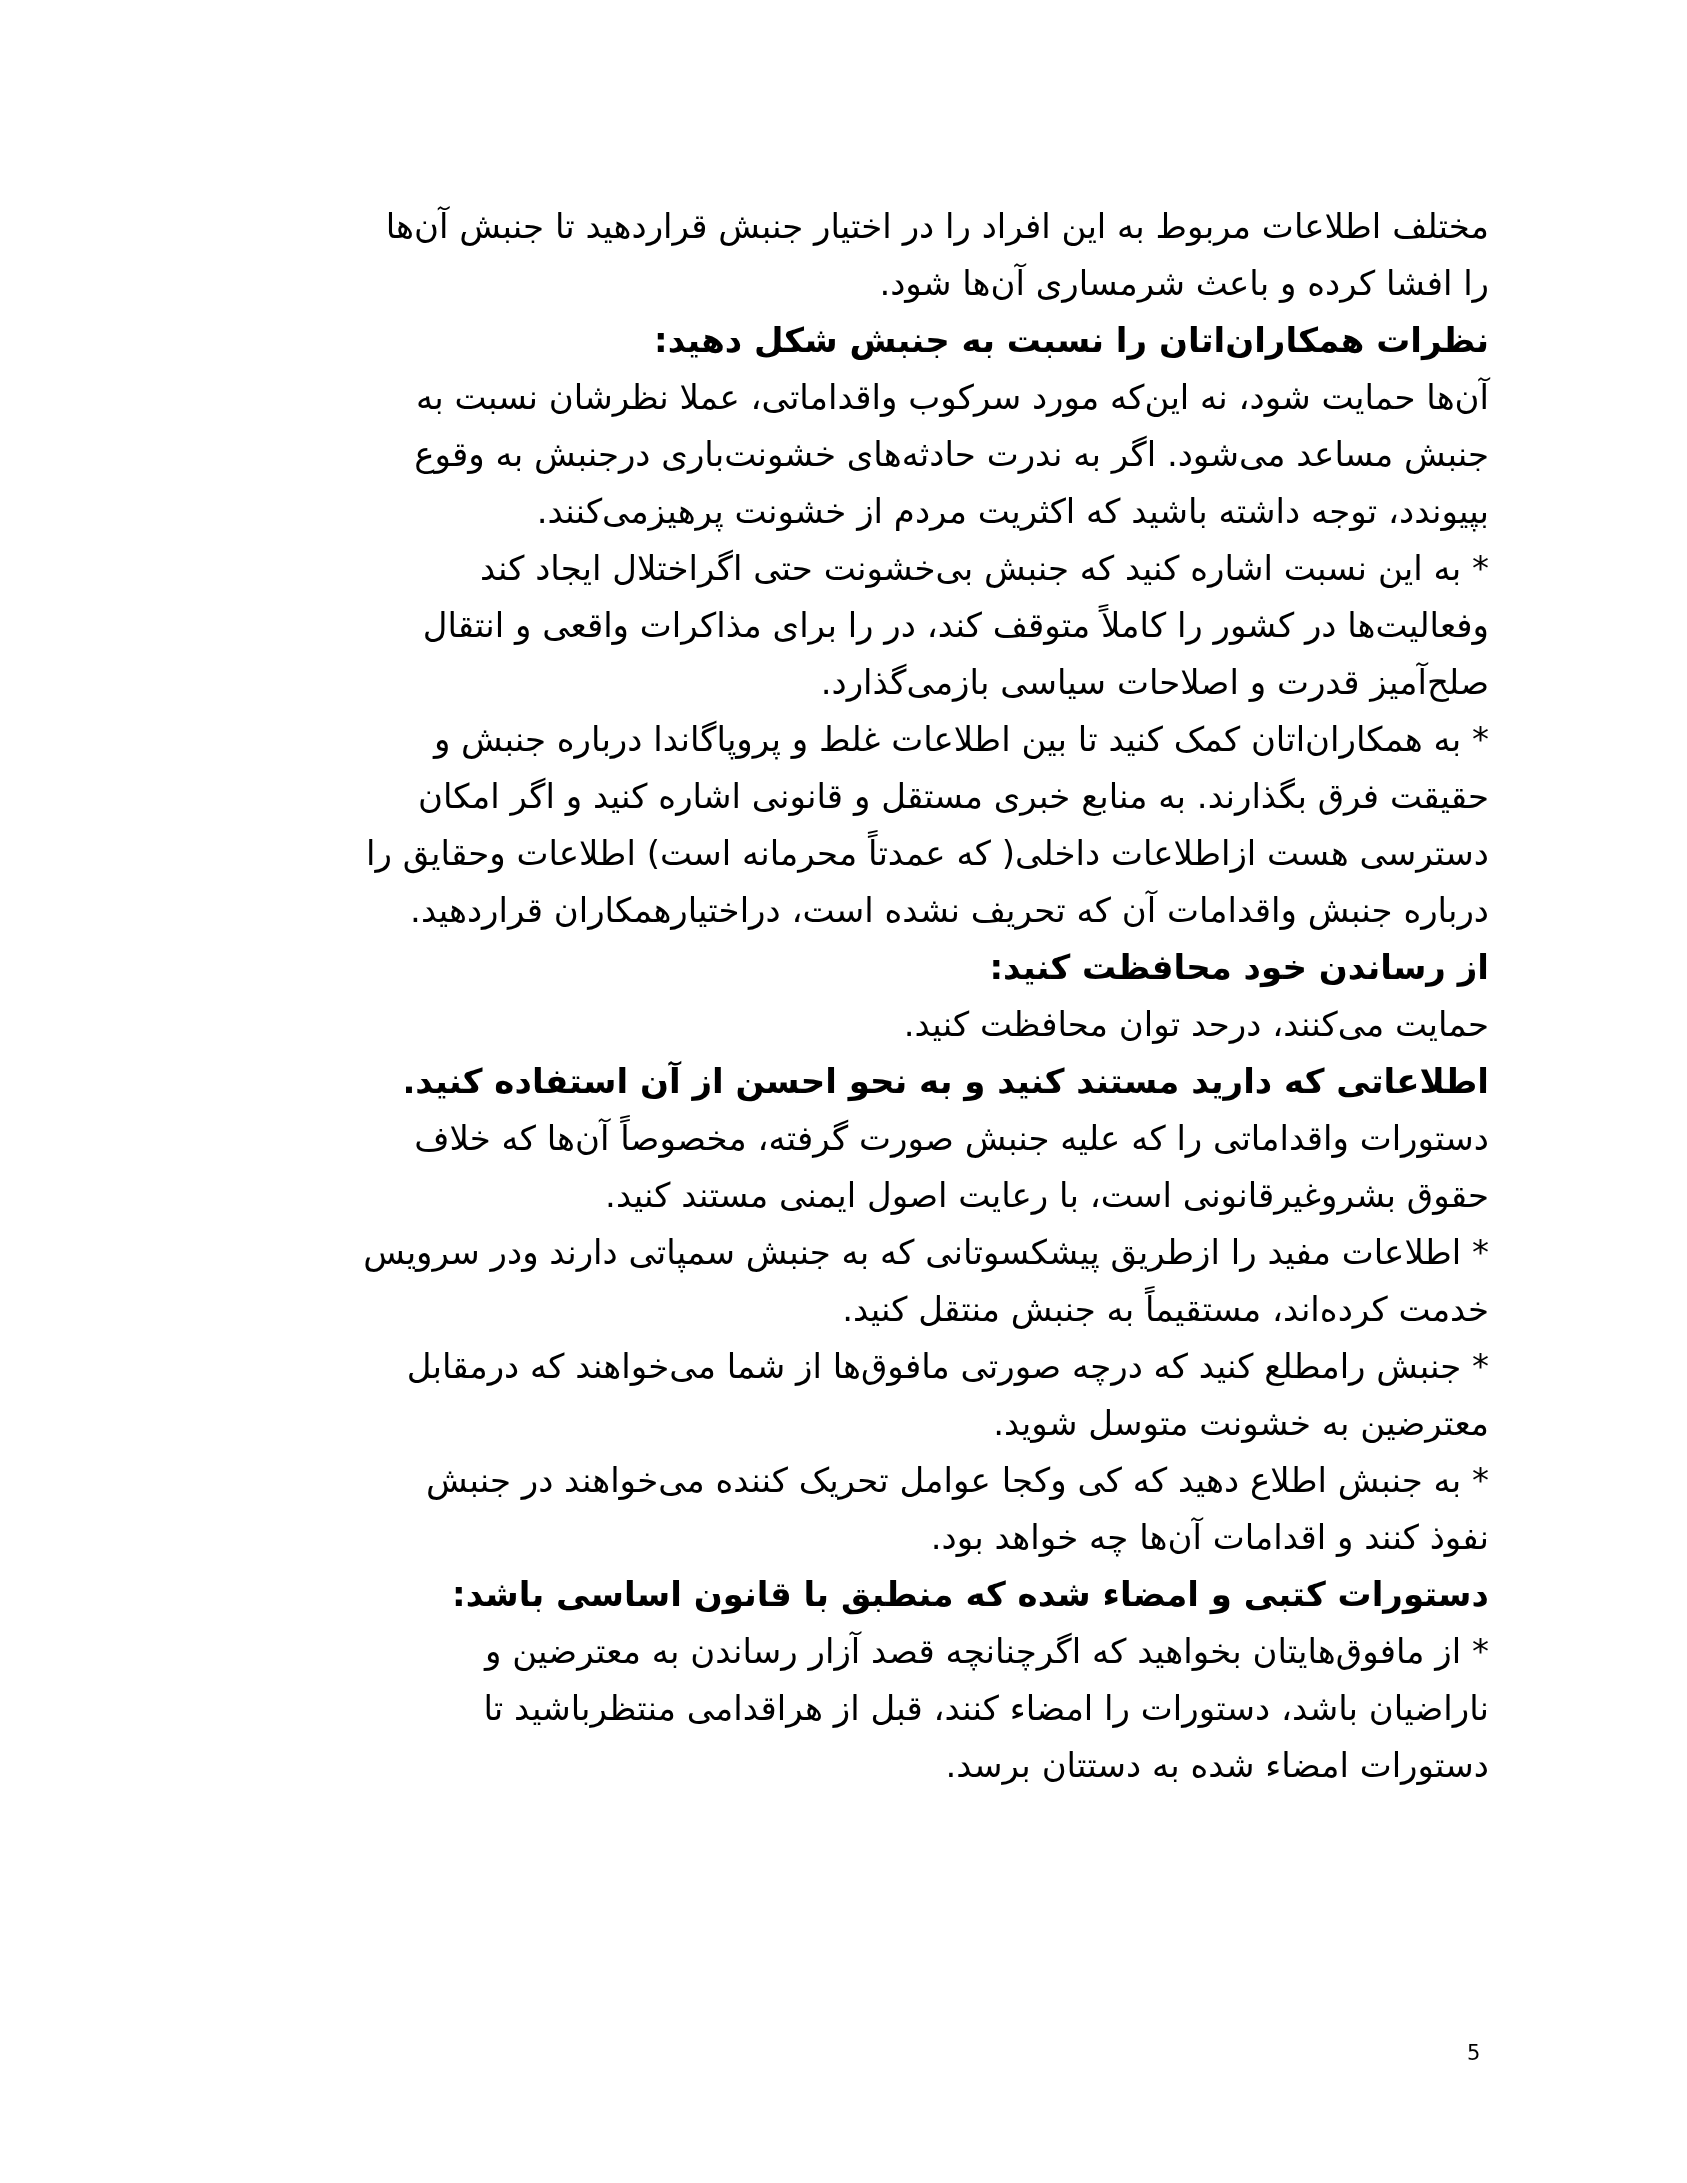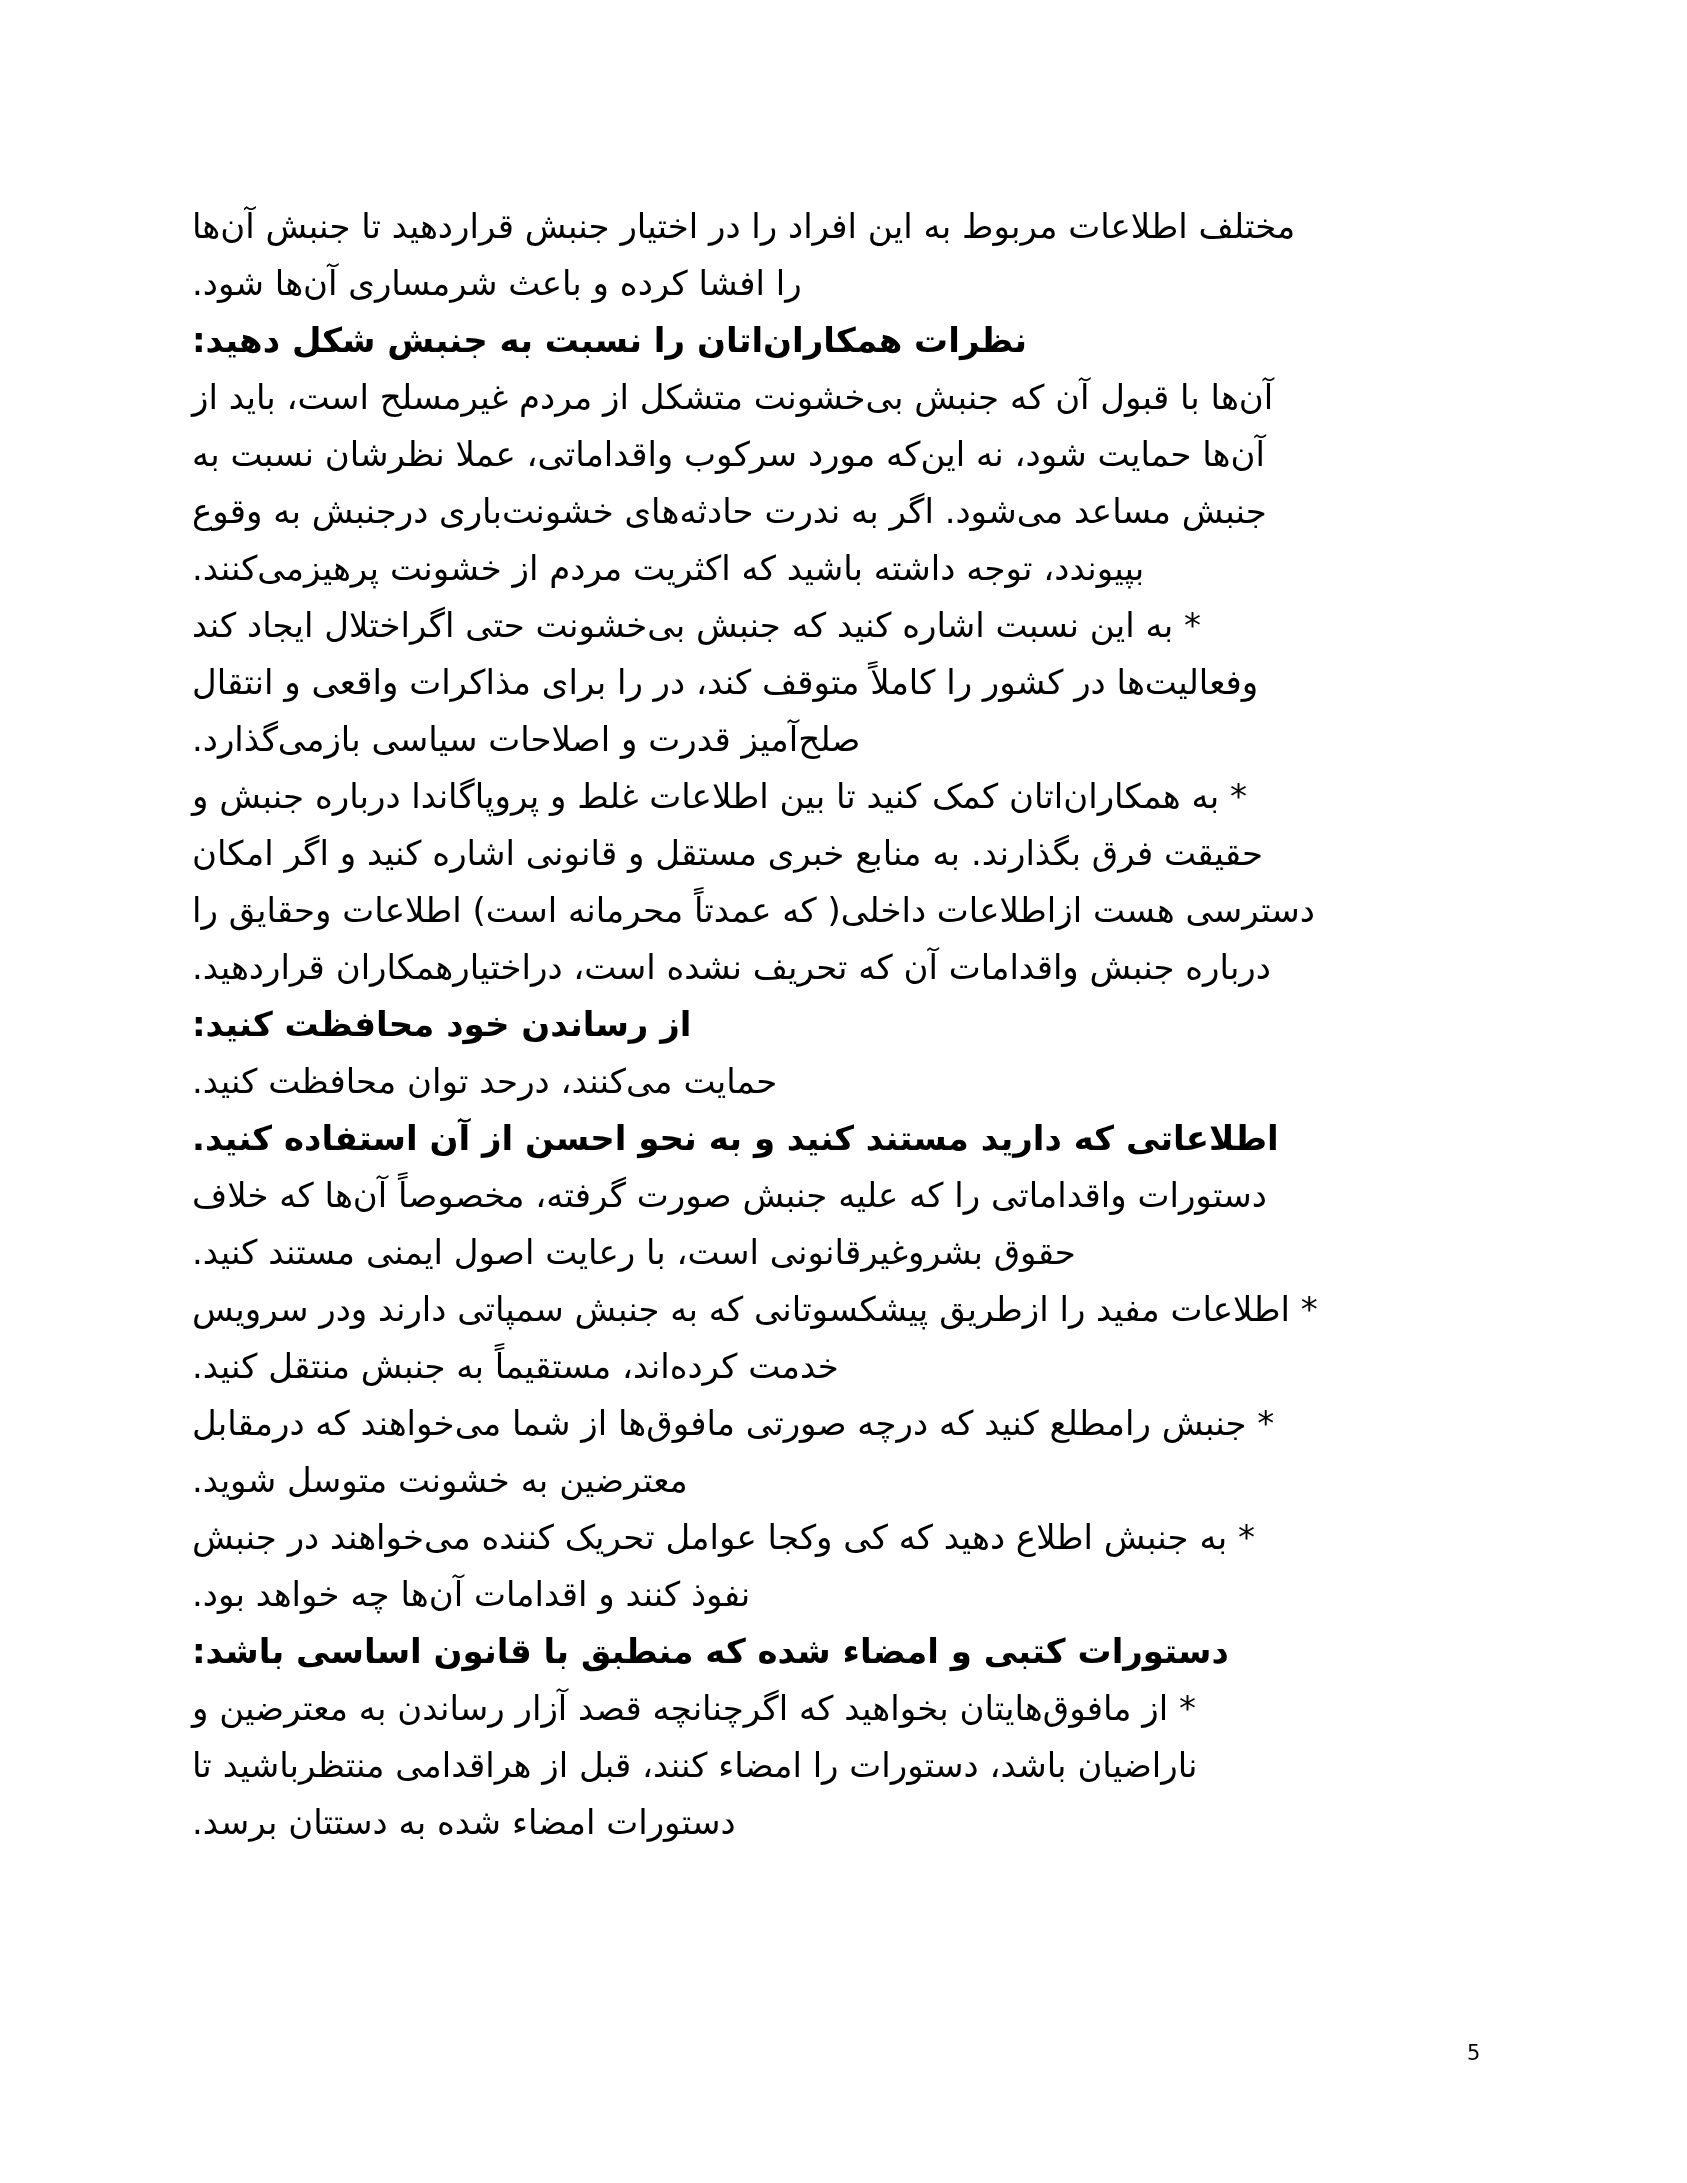--- a/index.html
+++ b/index.html
@@ -28,21 +28,21 @@
       right: 198px;
       top: 198px;
       width: 1297px;
       direction: rtl;
     }
     .line {
       display: block;
       height: 57px;
       line-height: 57px;
       font-size: 34px;
-      text-align: left;
+      text-align: right;
       white-space: nowrap;
       direction: rtl;
       unicode-bidi: embed;
       letter-spacing: 0px;
     }
     .line.heading {
       font-weight: bold;
     }
     .page-number {
       position: absolute;
@@ -54,21 +54,20 @@
     }
   </style>
 </head>
 <body>
 
 <div class="page">
   <div class="text-block">
     <span class="line">مختلف اطلاعات مربوط به این افراد را در اختیار جنبش قراردهید تا جنبش آن‌ها</span>
     <span class="line">را افشا کرده و باعث شرمساری آن‌ها شود.</span>
     <span class="line heading">نظرات همکاران‌اتان را نسبت به جنبش شکل دهید:</span>
-    <span class="line">آن‌ها با قبول آن که جنبش بی‌خشونت متشکل از مردم غیرمسلح است، باید از</span>
     <span class="line">آن‌ها حمایت شود، نه این‌که مورد سرکوب واقداماتی، عملا نظرشان نسبت به</span>
     <span class="line">جنبش مساعد می‌شود. اگر به ندرت حادثه‌های خشونت‌باری درجنبش به وقوع</span>
     <span class="line">بپیوندد، توجه داشته باشید که اکثریت مردم از خشونت پرهیزمی‌کنند.</span>
     <span class="line">* به این نسبت اشاره کنید که جنبش بی‌خشونت حتی اگراختلال ایجاد کند</span>
     <span class="line">وفعالیت‌ها در کشور را کاملاً متوقف کند، در را برای مذاکرات واقعی و  انتقال</span>
     <span class="line">صلح‌آمیز قدرت و اصلاحات سیاسی بازمی‌گذارد.</span>
     <span class="line">* به همکاران‌اتان کمک کنید تا بین اطلاعات غلط و پروپاگاندا درباره جنبش و</span>
     <span class="line">حقیقت فرق بگذارند. به منابع خبری مستقل و قانونی اشاره کنید و اگر امکان</span>
     <span class="line">دسترسی هست ازاطلاعات داخلی( که عمدتاً محرمانه است) اطلاعات وحقایق را</span>
     <span class="line">درباره جنبش واقدامات آن که تحریف نشده است، دراختیارهمکاران قراردهید.</span>

